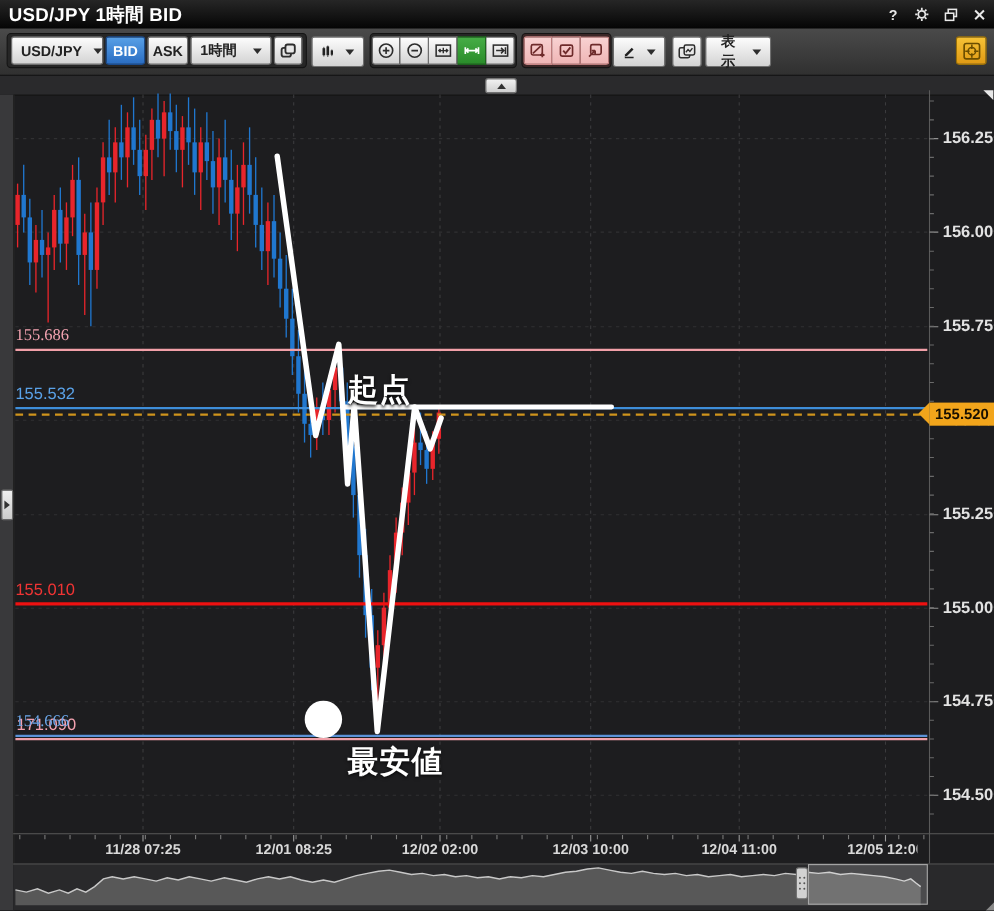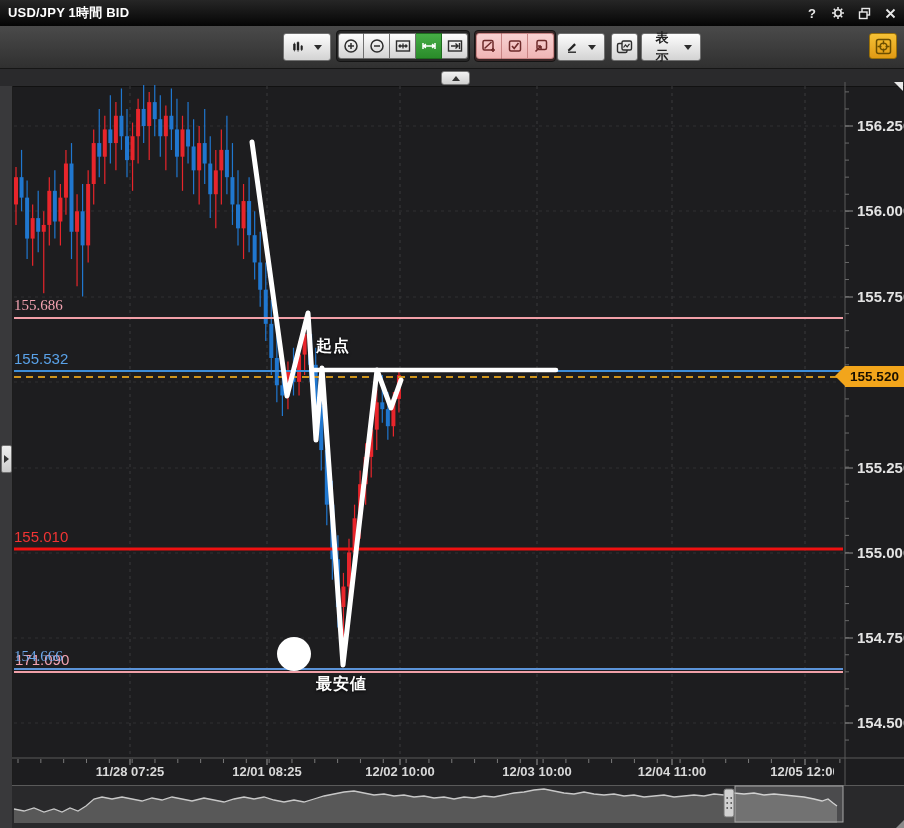--- a/index.html
+++ b/index.html
@@ -1,21 +1,21 @@
 <!DOCTYPE html>
 <html><head>
 <meta charset="utf-8">
 <style>
   html,body{margin:0;padding:0;background:#000;}
   #app{position:relative;width:904px;height:828px;overflow:hidden;background:#1d1d1f;
        font-family:"Liberation Sans","DejaVu Sans",sans-serif;user-select:none;}
   
   .titlebar{position:absolute;top:0;left:0;width:904px;height:26px;
             background:linear-gradient(#262626,#050505);display:flex;align-items:center;}
-  .tb-title{color:#fff;font-size:13px;font-weight:700;margin-left:8px;letter-spacing:.2px;}
+  .tb-title{color:#fff;font-size:17px;font-weight:700;margin-left:8px;letter-spacing:.2px;}
   .tb-right{position:absolute;right:6px;top:0;height:26px;display:flex;align-items:center;gap:10px;}
   .tb-ic{color:#e8e8e8;font-size:13px;font-weight:700;width:16px;height:16px;display:flex;
          align-items:center;justify-content:center;cursor:pointer;}
   
   .toolbar{position:absolute;top:26px;left:0;width:904px;height:42px;
            background:linear-gradient(#4a4a4a,#303030);border-bottom:1px solid #161616;}
   .tgroup{position:absolute;top:4px;height:32px;background:#262626;border:1px solid #141414;
           border-radius:4px;display:flex;align-items:center;padding:0 2px;box-sizing:border-box;}
   .btn{height:26px;border:1px solid #6f6f6f;border-radius:3px;margin:0 1px;
        background:linear-gradient(#fdfdfd,#d3d3d3);color:#222;font:700 13px "Liberation Sans","DejaVu Sans",sans-serif;
@@ -42,21 +42,21 @@
   .left-handle{position:absolute;left:1px;top:359px;width:9px;height:26px;background:linear-gradient(#efefef,#cccccc);
                border:1px solid #6f6f6f;border-radius:2px;display:flex;align-items:center;justify-content:center;cursor:pointer;}
   .tri-right{width:0;height:0;border-top:4px solid transparent;border-bottom:4px solid transparent;border-left:5px solid #333;}
   
   #chart-svg{position:absolute;top:0;left:0;}
   .nav-bg{position:absolute;top:786px;left:12px;width:892px;height:42px;background:#29292b;}
   .pa{position:absolute;left:857px;width:46px;font:700 15px "Liberation Sans","DejaVu Sans",sans-serif;color:#e3e3e3;}
   .ta{position:absolute;top:6px;width:96px;text-align:center;font:700 13px "Liberation Sans","DejaVu Sans",sans-serif;color:#d9d9d9;white-space:nowrap;}
   #time-strip{position:absolute;left:12px;top:758px;width:822px;height:27px;overflow:hidden;}
   .pl{position:absolute;font:400 15px "Liberation Sans","DejaVu Sans",sans-serif;}
-  .ann-text{position:absolute;color:#fff;font-size:16px;font-weight:700;text-shadow:0 1px 3px rgba(0,0,0,.9);letter-spacing:1px;}
+  .ann-text{position:absolute;color:#fff;font-size:28px;font-weight:700;text-shadow:0 1px 3px rgba(0,0,0,.9);letter-spacing:1px;}
   #origin-label{left:316px;top:336px;}
   #low-label{left:316px;top:674px;}
   #price-badge{position:absolute;left:845px;top:366px;width:59px;height:21px;background:#f2a51b;
                display:flex;align-items:center;justify-content:center;z-index:5;
                font:700 13.5px "Liberation Sans","DejaVu Sans",sans-serif;color:#181000;}
   .badge-arrow{position:absolute;left:-10px;top:0;width:0;height:0;border-top:10.5px solid transparent;
                border-bottom:10.5px solid transparent;border-right:10px solid #f2a51b;}
   #corner-tri{position:absolute;left:894px;top:82px;width:0;height:0;
               border-left:9px solid transparent;border-top:9px solid #e8e8e8;}
   #resize-grip{position:absolute;left:896px;top:820px;width:0;height:0;
@@ -88,20 +88,38 @@
       </span>
       <span class="tb-ic">
         <svg class="ic" width="11" height="11" viewBox="0 0 11 11">
             <path d="M1.5 1.5 9.5 9.5 M9.5 1.5 1.5 9.5" stroke="#e8e8e8" stroke-width="1.8"></path>
           </svg>
       </span>
     </div>
   </div>
 
   <div class="toolbar">
+    <div class="tgroup" style="left:6px;">
+      <button class="btn" style="width:84px;justify-content:space-between;">
+          <span>USD/JPY</span>
+          <span class="caret"></span>
+        </button>
+      <button class="btn blue" style="width:36px;">BID</button>
+      <button class="btn" style="width:37px;">ASK</button>
+      <button class="btn" style="width:74px;justify-content:space-between;">
+          <span>1時間</span>
+          <span class="caret"></span>
+        </button>
+      <button class="btn sq">
+        <svg class="ic" width="16" height="16" viewBox="0 0 16 16">
+            <rect x="2" y="5.5" width="8.5" height="8" rx="2" fill="none" stroke="#2d2d2d" stroke-width="1.7"></rect>
+            <rect x="5.5" y="2.5" width="8.5" height="8" rx="2" fill="#e8e8e8" stroke="#2d2d2d" stroke-width="1.7"></rect>
+          </svg>
+      </button>
+    </div>
 
     <button class="btn floatbtn" style="left:282px;width:48px;height:28px;justify-content:space-between;">
       <svg class="ic" width="15" height="16" viewBox="0 0 15 16">
           <g fill="#222">
             <rect x="1.5" y="4" width="3" height="8"></rect>
             <rect x="2.6" y="2.5" width="0.9" height="11"></rect>
             <rect x="6" y="2" width="3" height="10"></rect>
             <rect x="7.1" y="1" width="0.9" height="13"></rect>
             <rect x="10.8" y="6.5" width="2.6" height="5"></rect>
             <rect x="11.7" y="5.5" width="0.9" height="7.5"></rect>
@@ -488,21 +506,21 @@
       <div class="pa" style="top: 714px;">154.500</div>
       <div class="pl" style="left: 14px; top: 297px; color: rgb(242, 162, 176); font-family: Liberation Serif, serif;">155.686</div>
       <div class="pl" style="left: 14px; top: 350px; color: rgb(90, 162, 232);">155.532</div>
       <div class="pl" style="left: 14px; top: 528px; color: rgb(240, 52, 52);">155.010</div>
       <div class="pl" style="left: 15px; top: 651px; color: rgb(242, 162, 176);">171.090</div>
       <div class="pl" style="left: 14px; top: 648px; color: rgb(107, 166, 232); font-family: Liberation Serif, serif;">154.666</div>
     </div>
   <div id="time-strip">
       <div class="ta" style="left: 70px;">11/28 07:25</div>
       <div class="ta" style="left: 207px;">12/01 08:25</div>
-      <div class="ta" style="left: 340px;">12/02 10:00</div>
+      <div class="ta" style="left: 340px;">12/02 02:00</div>
       <div class="ta" style="left: 477px;">12/03 10:00</div>
       <div class="ta" style="left: 612px;">12/04 11:00</div>
       <div class="ta" style="left: 745px;">12/05 12:00</div>
     </div>
 
   <div class="ann-text" id="origin-label">起点</div>
   <div class="ann-text" id="low-label">最安値</div>
 
   <div id="price-badge">
     <span class="badge-arrow"></span>

